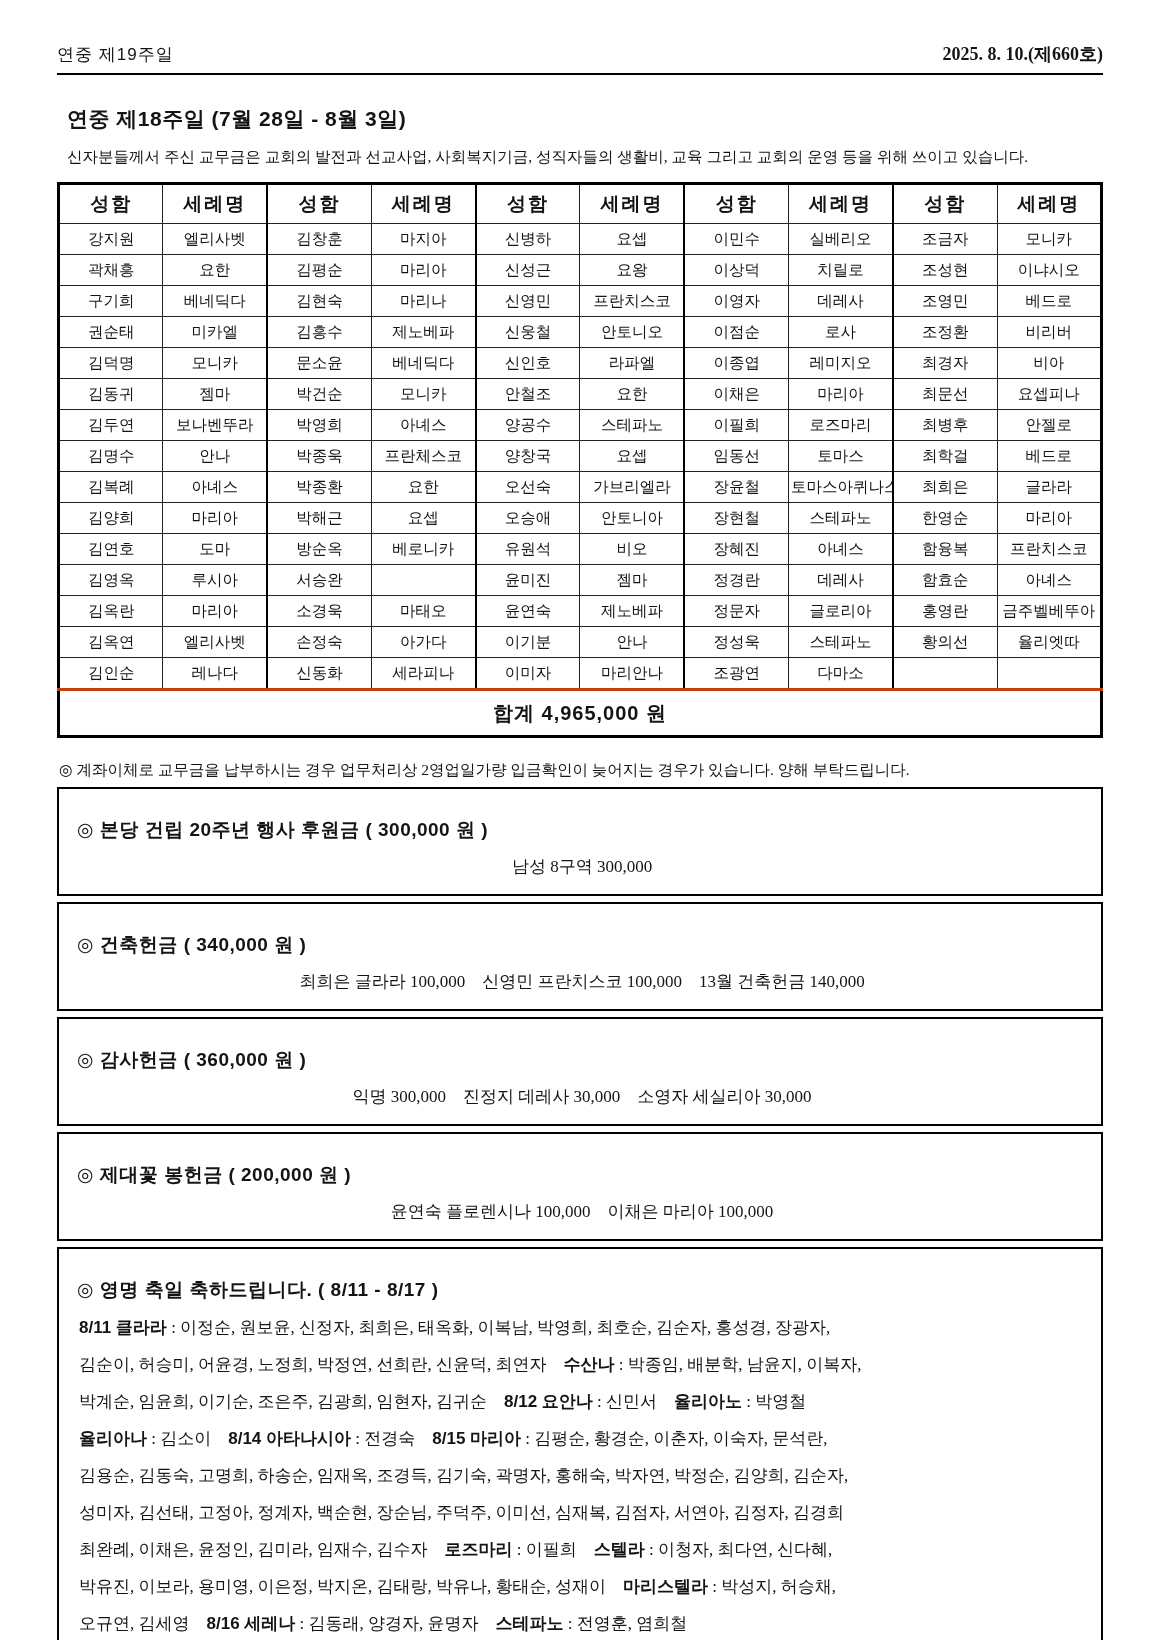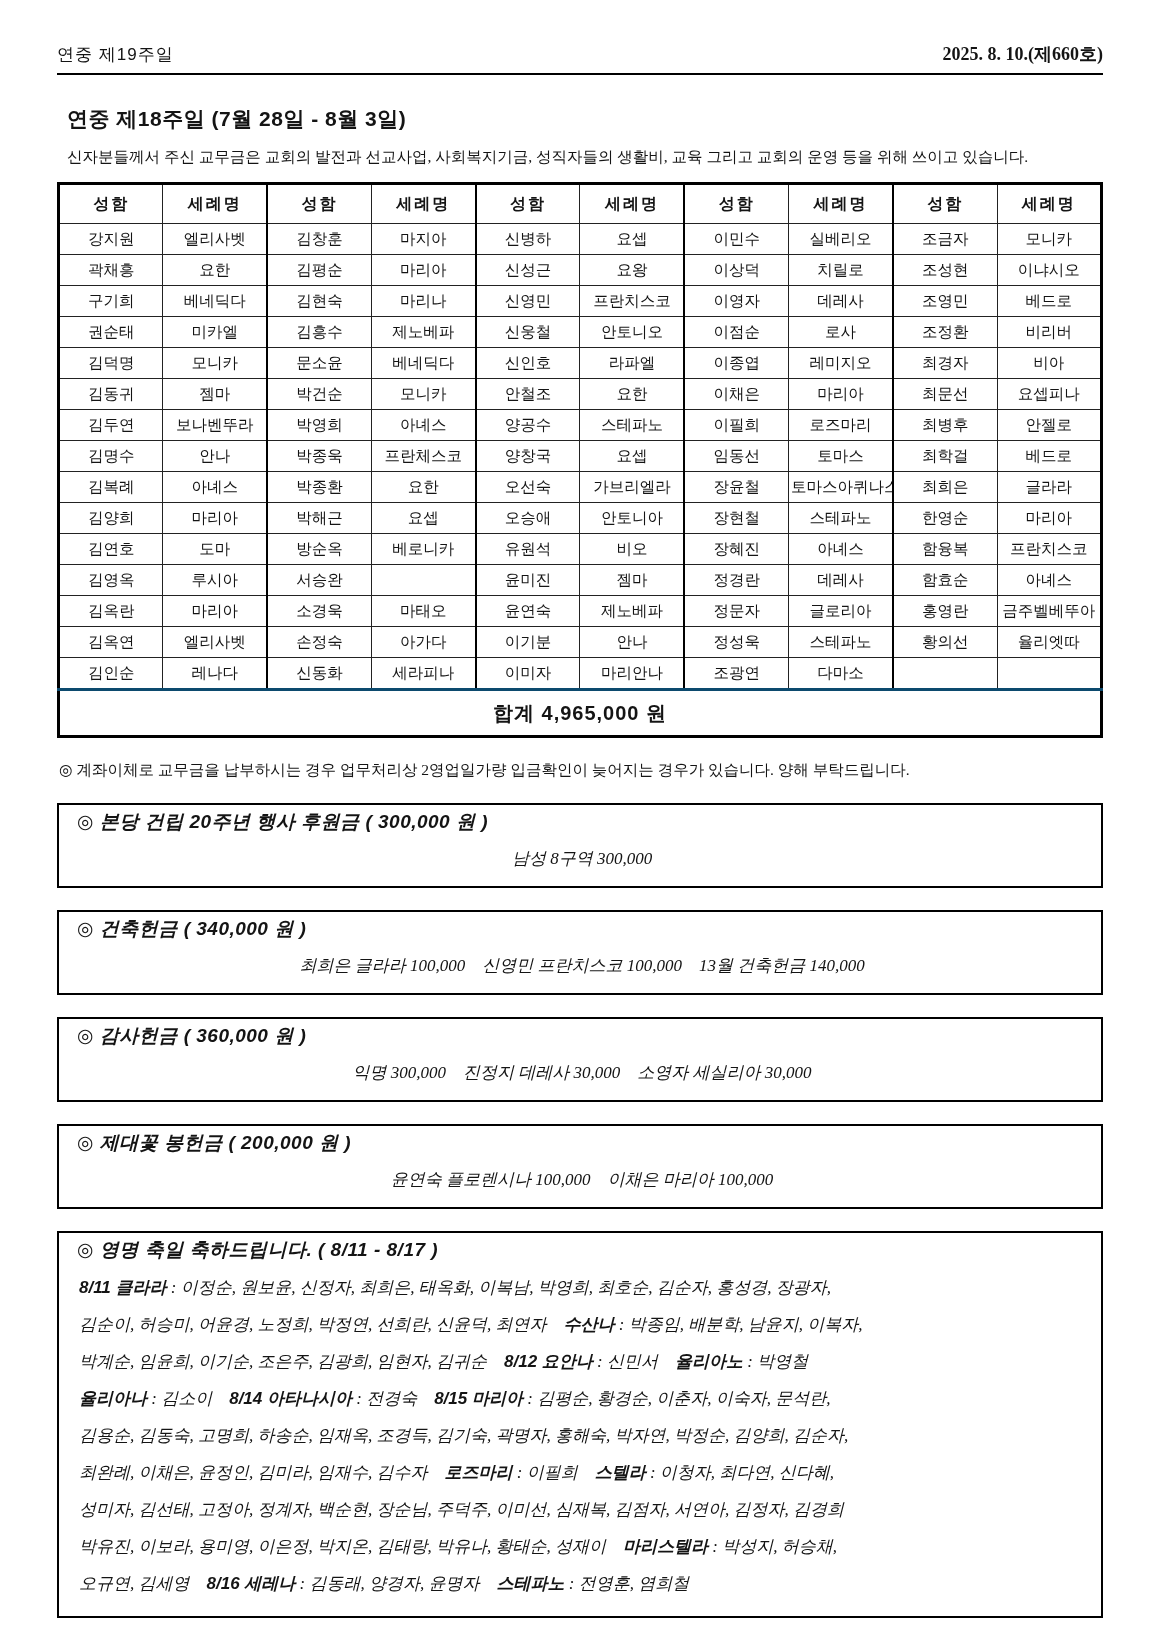--- a/index.html
+++ b/index.html
@@ -21,37 +21,37 @@
   }
   .intro{margin:14px 0 0 10px;font-size:15.5px;}
 
   
   table.offer{
     width:100%;margin-top:14px;border-collapse:collapse;table-layout:fixed;
     border:3px solid #000;
   }
   table.offer th{
     border:1px solid #222;height:36px;text-align:center;
-    font-family:"Liberation Sans","DejaVu Sans",sans-serif;font-weight:800;font-size:16px;letter-spacing:2px;
+    font-family:"Liberation Sans","DejaVu Sans",sans-serif;font-weight:800;font-size:19px;letter-spacing:2px;
   }
   table.offer td{
     border:1px solid #222;height:30px;text-align:center;font-size:15.5px;padding:0 2px;
     overflow:hidden;white-space:nowrap;
   }
   table.offer .pair-start{border-left:2.5px solid #000;}
   table.offer td.total{
-    border-top:3px solid #0c4a6e;height:44px;text-align:center;
+    border-top:3px solid #c2410c;height:44px;text-align:center;
     font-family:"Liberation Sans","DejaVu Sans",sans-serif;font-weight:800;font-size:20px;letter-spacing:1px;
   }
 
   .note{margin:22px 0 0 2px;font-size:15.5px;}
 
   
   .box{
-    border:2.5px solid #000;margin-top:22px;padding:4px 18px 14px;box-sizing:border-box;font-style:italic;
+    border:2.5px solid #000;margin-top:6px;padding:28px 18px 14px;box-sizing:border-box;
   }
   .box .box-title{
     margin:0;font-family:"Liberation Sans","DejaVu Sans",sans-serif;
     font-weight:800;font-size:19px;letter-spacing:0.5px;
   }
   .box .box-body{
     margin:12px 0 2px 4px;font-size:17px;white-space:pre-wrap;text-align:center;
   }
 
   
@@ -302,20 +302,20 @@
   </section>
 
   <section class="box feast">
     <h2 class="box-title">◎ 영명 축일 축하드립니다. ( 8/11 - 8/17 )</h2>
     <div id="feast-lines">
         <div class="feast-line"><b>8/11 클라라</b><span> : 이정순, 원보윤, 신정자, 최희은, 태옥화, 이복남, 박영희, 최호순, 김순자, 홍성경, 장광자,</span></div>
         <div class="feast-line"><span>김순이, 허승미, 어윤경, 노정희, 박정연, 선희란, 신윤덕, 최연자    </span><b>수산나</b><span> : 박종임, 배분학, 남윤지, 이복자,</span></div>
         <div class="feast-line"><span>박계순, 임윤희, 이기순, 조은주, 김광희, 임현자, 김귀순    </span><b>8/12 요안나</b><span> : 신민서    </span><b>율리아노</b><span> : 박영철</span></div>
         <div class="feast-line"><b>율리아나</b><span> : 김소이    </span><b>8/14 아타나시아</b><span> : 전경숙    </span><b>8/15 마리아</b><span> : 김평순, 황경순, 이춘자, 이숙자, 문석란,</span></div>
         <div class="feast-line"><span>김용순, 김동숙, 고명희, 하송순, 임재옥, 조경득, 김기숙, 곽명자, 홍해숙, 박자연, 박정순, 김양희, 김순자,</span></div>
+        <div class="feast-line"><span>성미자, 김선태, 고정아, 정계자, 백순현, 장순님, 주덕주, 이미선, 심재복, 김점자, 서연아, 김정자, 김경희</span></div>
         <div class="feast-line"><span>최완례, 이채은, 윤정인, 김미라, 임재수, 김수자    </span><b>로즈마리</b><span> : 이필희    </span><b>스텔라</b><span> : 이청자, 최다연, 신다혜,</span></div>
-        <div class="feast-line"><span>성미자, 김선태, 고정아, 정계자, 백순현, 장순님, 주덕주, 이미선, 심재복, 김점자, 서연아, 김정자, 김경희</span></div>
         <div class="feast-line"><span>박유진, 이보라, 용미영, 이은정, 박지온, 김태랑, 박유나, 황태순, 성재이    </span><b>마리스텔라</b><span> : 박성지, 허승채,</span></div>
         <div class="feast-line"><span>오규연, 김세영    </span><b>8/16 세레나</b><span> : 김동래, 양경자, 윤명자    </span><b>스테파노</b><span> : 전영훈, 염희철</span></div>
       </div>
   </section>
 
 </div>
 
 </body></html>

